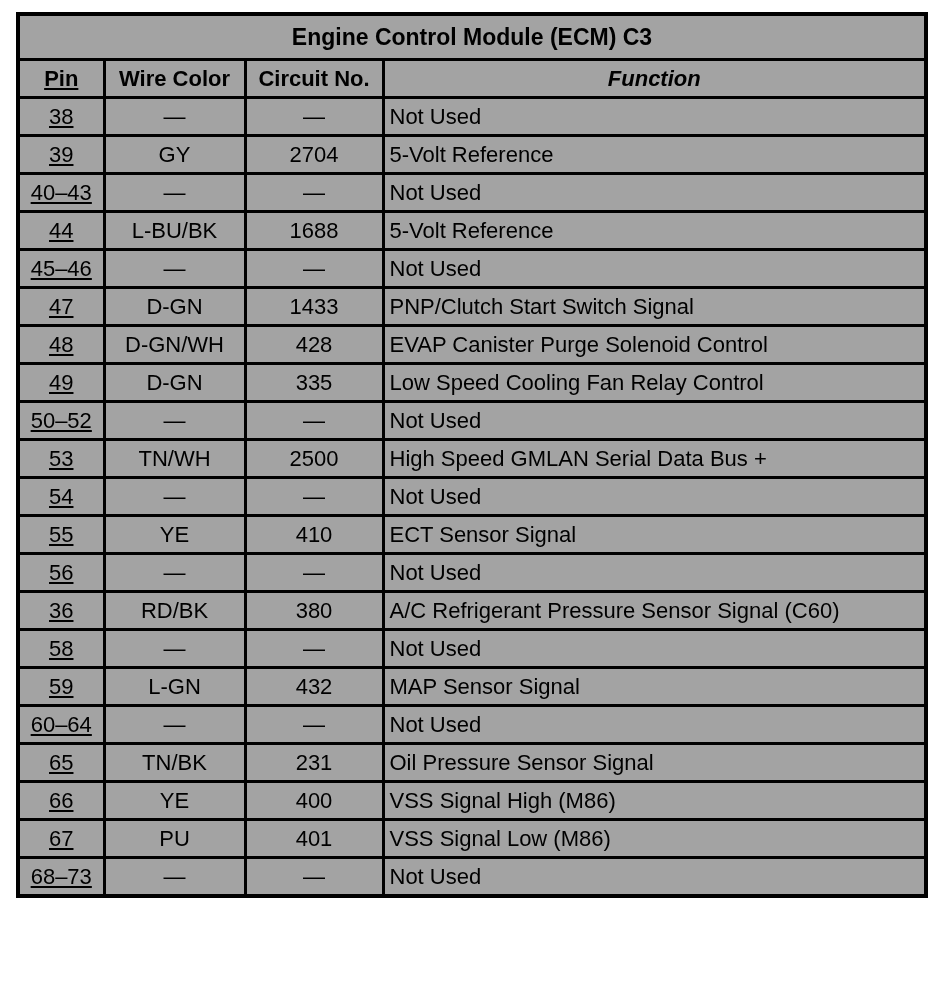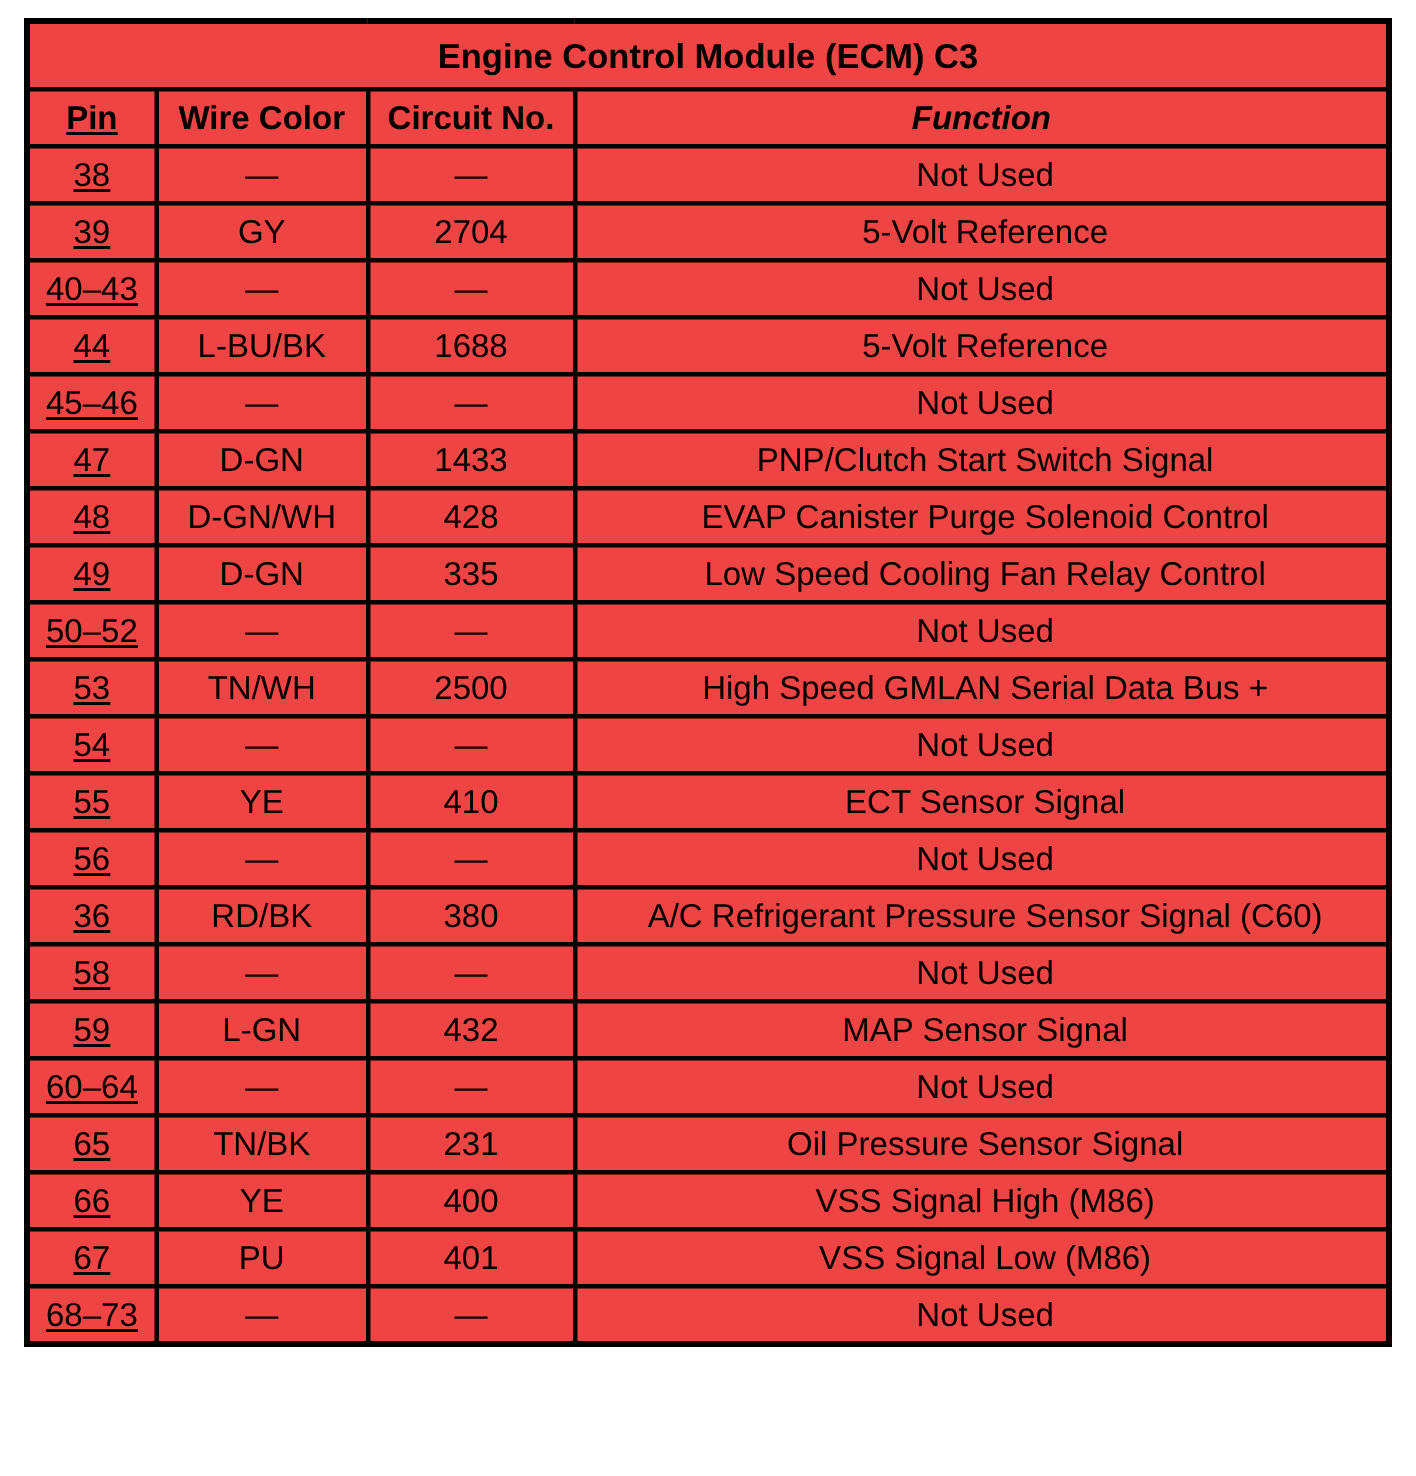--- a/index.html
+++ b/index.html
@@ -15,21 +15,21 @@
     color: #000000;
   }
   table.ecm-table {
     position: absolute;
     left: 16px;
     top: 12px;
     width: 912px;
     border-collapse: collapse;
     border: 4px solid #000000;
     table-layout: fixed;
-    background: #ef4444;
+    background: #a3a3a3;
   }
   .ecm-table th, .ecm-table td {
     border: 3px solid #000000;
     font-size: 22px;
     line-height: 1;
     overflow: hidden;
     white-space: nowrap;
   }
   .ecm-table .title-cell {
     font-weight: bold;
@@ -42,21 +42,21 @@
     text-align: center;
     height: 35px;
   }
   .ecm-table tbody td {
     height: 35px;
     font-weight: normal;
   }
   .ecm-table .c0 { text-align: center; padding: 0; text-decoration: underline; }
   .ecm-table .c1 { text-align: center; padding: 0; }
   .ecm-table .c2 { text-align: center; padding: 0; }
-  .ecm-table .c3 { text-align: center; padding: 0 0 0 5px; }
+  .ecm-table .c3 { text-align: left; padding: 0 0 0 5px; }
   col.w-pin     { width: 86px; }
   col.w-wire    { width: 141px; }
   col.w-circuit { width: 138px; }
   col.w-func    { width: auto; }
 </style>
 </head>
 <body>
 
 <table class="ecm-table">
   <colgroup>

